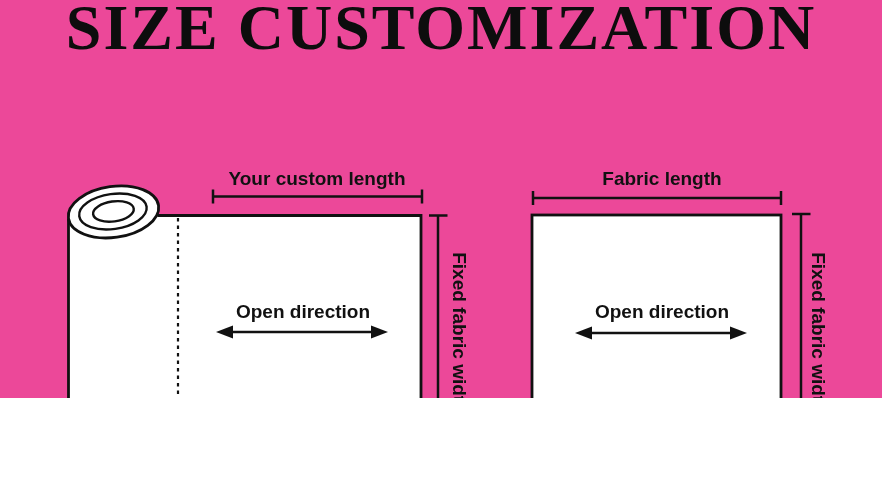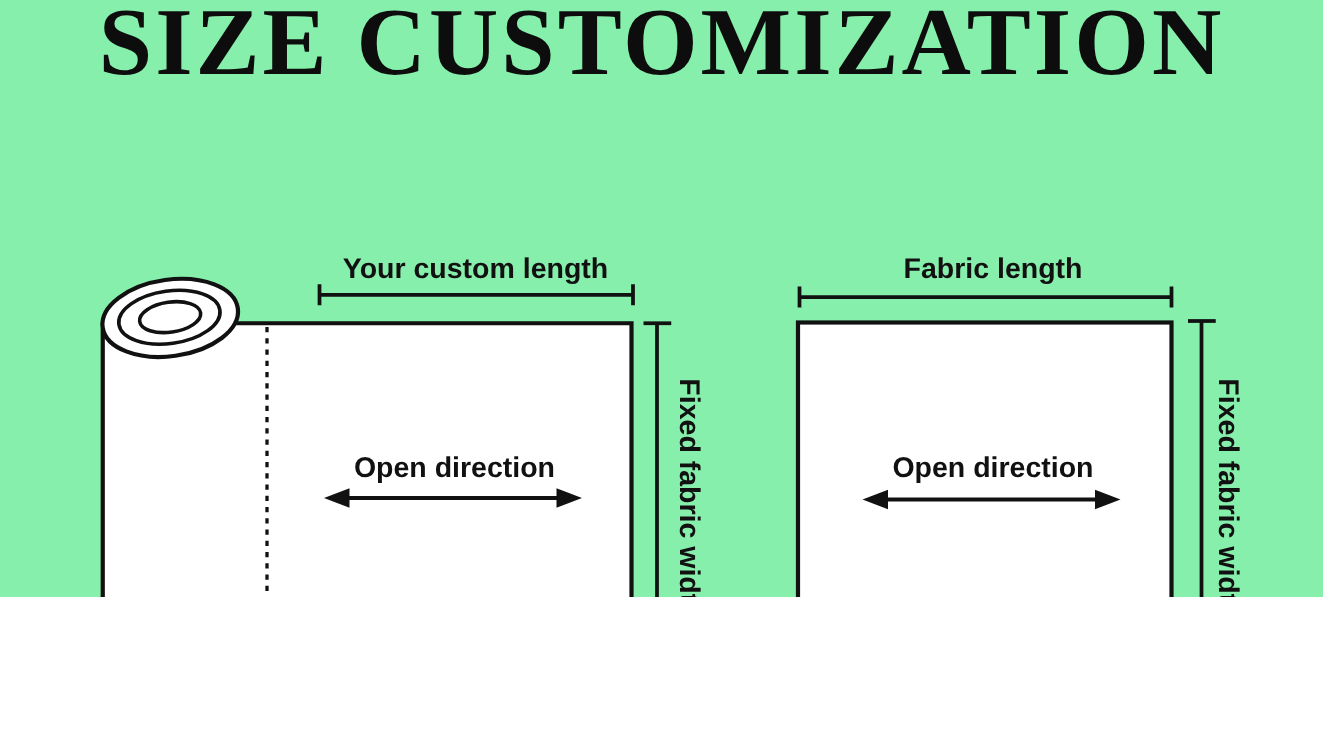--- a/index.html
+++ b/index.html
@@ -4,21 +4,21 @@
 <style>
   html, body {
     margin: 0;
     padding: 0;
     background: #ffffff;
   }
   .page {
     position: relative;
     width: 882px;
     height: 398px;
-    background: #86efac;
+    background: #ec4899;
     overflow: hidden;
     font-family: "Liberation Sans", "DejaVu Sans", sans-serif;
   }
   .page-title {
     position: absolute;
     top: -4px;
     left: 0;
     width: 882px;
     margin: 0;
     text-align: center;

